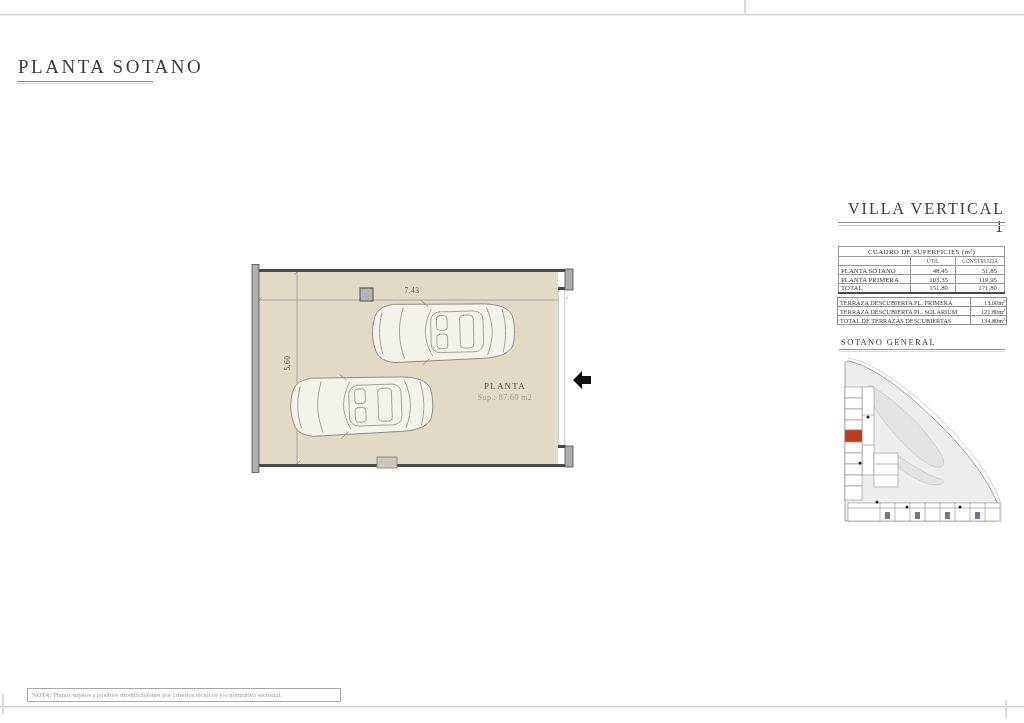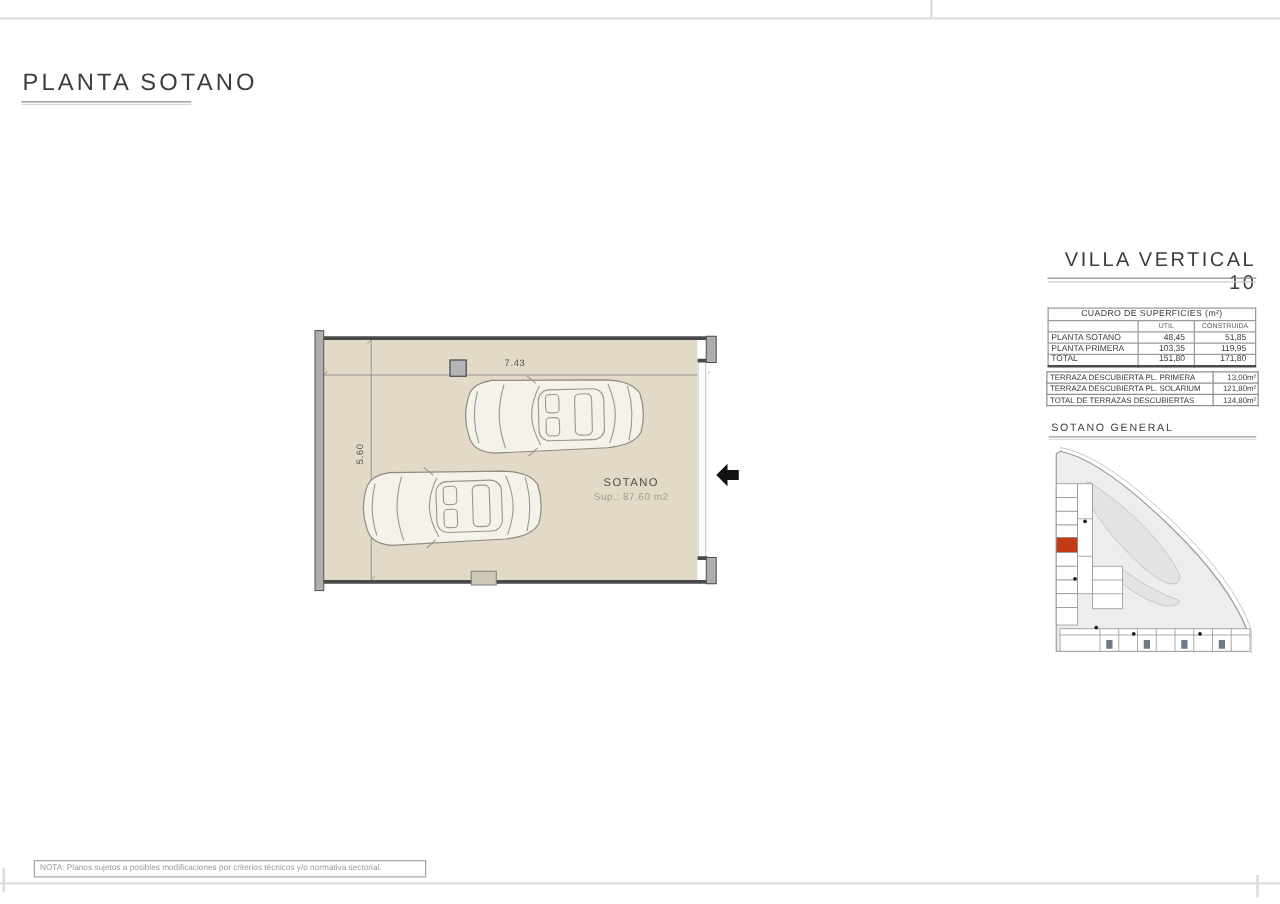--- a/index.html
+++ b/index.html
@@ -1,18 +1,18 @@
 <!DOCTYPE html>
 <html><head>
 <meta charset="utf-8">
 <style>
   * { margin:0; padding:0; box-sizing:border-box; }
   html,body { background:#ffffff; }
   body { font-family:"Liberation Sans", sans-serif; color:#3d3d3d; }
-  #sheet { position:relative; width:1024px; height:723px; background:#fff; overflow:hidden; }
+  #sheet { position:relative; width:1024px; height:723px; background:#fff; overflow:hidden;font-family:Liberation Serif, serif; }
 
   
   .frame-line { position:absolute; left:0; right:0; height:2px;
                 border-top:1px solid #d2d2d2; border-bottom:1px solid #ececec; }
   .frame-top { top:14px; }
   .frame-bottom { top:706px; }
   .frame-tick { position:absolute; background:#dcdcdc; }
 
   
   .sheet-title { position:absolute; left:18px; top:56px; font-size:19px;
@@ -85,21 +85,21 @@
 
   <div class="frame-line frame-top"></div>
   <div class="frame-line frame-bottom"></div>
   <div class="frame-tick" style="left:744px;top:0;width:2px;height:15px;"></div>
   <div class="frame-tick" style="left:2px;top:694px;width:2px;height:20px;"></div>
   <div class="frame-tick" style="left:1005px;top:700px;width:2px;height:18px;"></div>
 
   <div class="sheet-title">PLANTA SOTANO</div>
   <div class="sheet-title-underline"></div>
 
-  <div class="project-title">VILLA VERTICAL 10</div>
+  <div class="project-title">VILLA VERTICAL 1</div>
   <div class="project-title-underline"></div>
 
   <table class="surfaces-table">
     <colgroup>
         <col class="c-label">
         <col class="c-util">
         <col class="c-cons">
       </colgroup>
     <tbody>
         <tr>
@@ -247,19 +247,19 @@
       <rect x="110" y="24" width="13" height="13" fill="#b5b5b5" stroke="#4a4a4a" stroke-width="1"></rect>
 
       <rect x="127" y="193" width="20" height="11" fill="#ccc7b6" stroke="#7d7d7d" stroke-width="0.8"></rect>
 
       <polygon points="323,116 332,107 332,112 341,112 341,120 332,120 332,125" fill="#111111"></polygon>
     </svg>
 
     
     <span class="fp-label dim-label dim-h">7.43</span>
     <span class="fp-label dim-label dim-v">5.60</span>
-    <span class="fp-label room-label">SOTANO</span>
+    <span class="fp-label room-label">PLANTA</span>
     <span class="fp-label room-area">Sup.: 87.60 m2</span>
   </div>
 
   <div class="note-box">NOTA: Planos sujetos a posibles modificaciones por criterios técnicos y/o normativa sectorial.</div>
 
 </div>
 
 </body></html>

